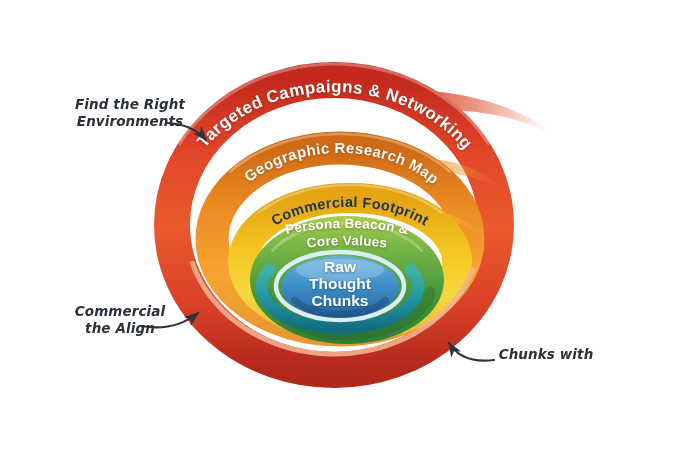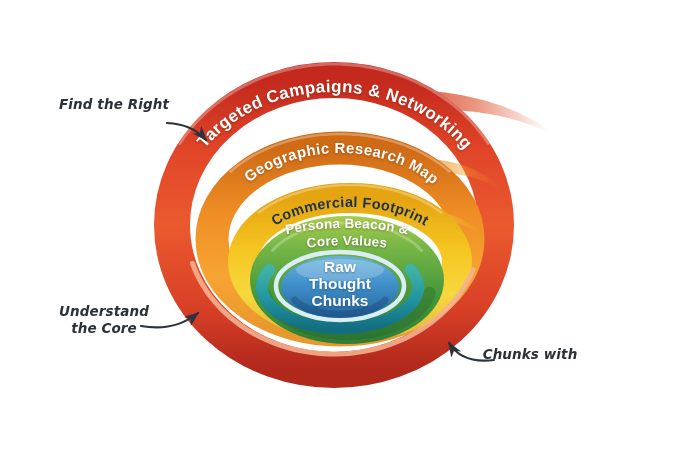--- a/index.html
+++ b/index.html
@@ -32,20 +32,21 @@
   .note{
     position:absolute;
     text-align:center;
     font-family:"DejaVu Sans", sans-serif;
     font-style:italic;
     font-weight:bold;
     font-size:13.5px;
     line-height:17px;
     color:#2b3138;
     letter-spacing:.1px;
+    margin-left:16px;
   }
 </style>
 </head>
 <body>
 
 <div class="stage">
   <svg width="700" height="467" viewBox="0 0 700 467">
     <defs>
       <linearGradient id="gRed" x1="0" y1="0" x2="0" y2="1">
         <stop offset="0" stop-color="#c3291d"></stop>
@@ -166,21 +167,22 @@
 
     <g>
       <path class="arrow" d="M167,123 Q192,124 206,140" marker-end="url(#arrowhead)"></path>
       <path class="arrow" d="M141,326 Q174,332 198,313" marker-end="url(#arrowhead)"></path>
       <path class="arrow" d="M494,360 Q462,364 449,343" marker-end="url(#arrowhead)"></path>
     </g>
   </svg>
 
   <div class="note" style="left:58px;top:96px;width:112px">
     <div>Find the Right</div>
+    <div>Environments</div>
   </div>
   <div class="note" style="left:58px;top:303px;width:92px">
-    <div>Understand</div>
-    <div>the Core</div>
+    <div>Commercial</div>
+    <div>the Align</div>
   </div>
   <div class="note" style="left:478px;top:346px;width:104px">
     <div>Chunks with</div>
   </div>
 </div>
 
 </body></html>

